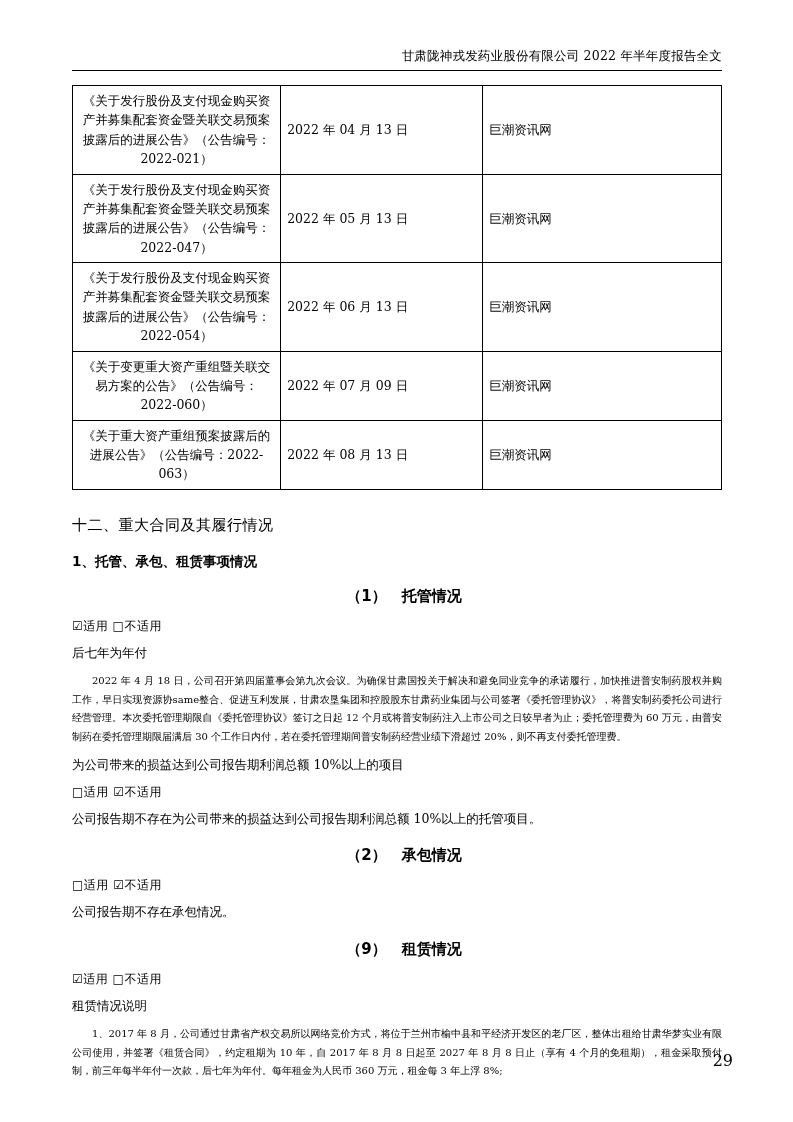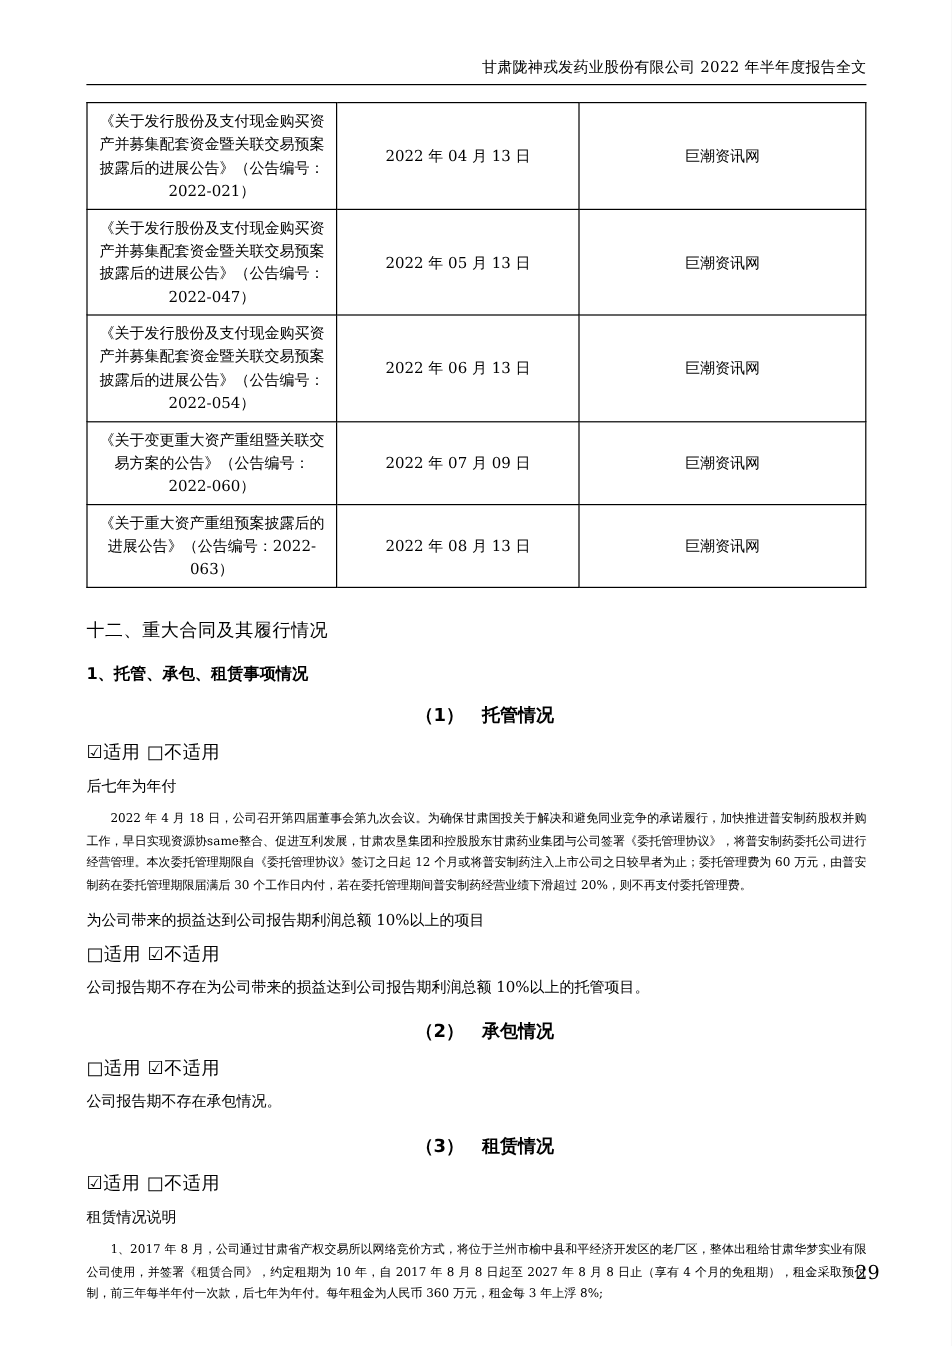--- a/index.html
+++ b/index.html
@@ -40,22 +40,22 @@
     table-layout: fixed;
   }
   table.ann td {
     border: 1px solid #000;
     padding: 5px 6px;
     font-size: 12.5px;
     line-height: 1.55;
     vertical-align: middle;
   }
   td.c-title { width: 32%; text-align: center; }
-  td.c-date  { width: 31%; text-align: center; }
-  td.c-site  { width: 37%; text-align: center; }
+  td.c-date  { width: 31%; }
+  td.c-site  { width: 37%; }
 
   h2.sec {
     font-size: 15px;
     font-weight: normal;
     margin: 26px 0 18px 0;
     font-family: "DejaVu Sans", "Liberation Sans", sans-serif;
     letter-spacing: 0.5px;
   }
   h3.sub {
     font-size: 13.5px;
@@ -79,21 +79,21 @@
   }
   p.indent {
     text-indent: 2em;
   }
   p.small {
     font-size: 12.5px;
     line-height: 1.8;
     margin: 7px 0;
   }
   p.check {
-    font-size: 15px;
+    font-size: 12px;
     margin: 7px 0;
     letter-spacing: 0.5px;
   }
   .gap { margin-left: 14px; }
   .page-num {
     position: absolute;
     right: 60px;
     bottom: 52px;
     font-size: 16px;
     font-family: "DejaVu Serif", "Liberation Serif", serif;
@@ -146,21 +146,21 @@
     <p class="small">后七年为年付</p>
     <p class="body indent">2022 年 4 月 18 日，公司召开第四届董事会第九次会议。为确保甘肃国投关于解决和避免同业竞争的承诺履行，加快推进普安制药股权并购工作，早日实现资源协same整合、促进互利发展，甘肃农垦集团和控股股东甘肃药业集团与公司签署《委托管理协议》，将普安制药委托公司进行经营管理。本次委托管理期限自《委托管理协议》签订之日起 12 个月或将普安制药注入上市公司之日较早者为止；委托管理费为 60 万元，由普安制药在委托管理期限届满后 30 个工作日内付，若在委托管理期间普安制药经营业绩下滑超过 20%，则不再支付委托管理费。</p>
     <p class="small">为公司带来的损益达到公司报告期利润总额 10%以上的项目</p>
     <p class="check">□适用 ☑不适用</p>
     <p class="small">公司报告期不存在为公司带来的损益达到公司报告期利润总额 10%以上的托管项目。</p>
 
     <h4 class="sub2">（2）　承包情况</h4>
     <p class="check">□适用 ☑不适用</p>
     <p class="small">公司报告期不存在承包情况。</p>
 
-    <h4 class="sub2">（3）　租赁情况</h4>
+    <h4 class="sub2">（9）　租赁情况</h4>
     <p class="check">☑适用 □不适用</p>
     <p class="small gap">租赁情况说明</p>
     <p class="body indent">1、2017 年 8 月，公司通过甘肃省产权交易所以网络竞价方式，将位于兰州市榆中县和平经济开发区的老厂区，整体出租给甘肃华梦实业有限公司使用，并签署《租赁合同》，约定租期为 10 年，自 2017 年 8 月 8 日起至 2027 年 8 月 8 日止（享有 4 个月的免租期），租金采取预付制，前三年每半年付一次款，后七年为年付。每年租金为人民币 360 万元，租金每 3 年上浮 8%;</p>
 
   </div>
 
   <div class="page-num">29</div>
 </div>
 
 </body></html>

